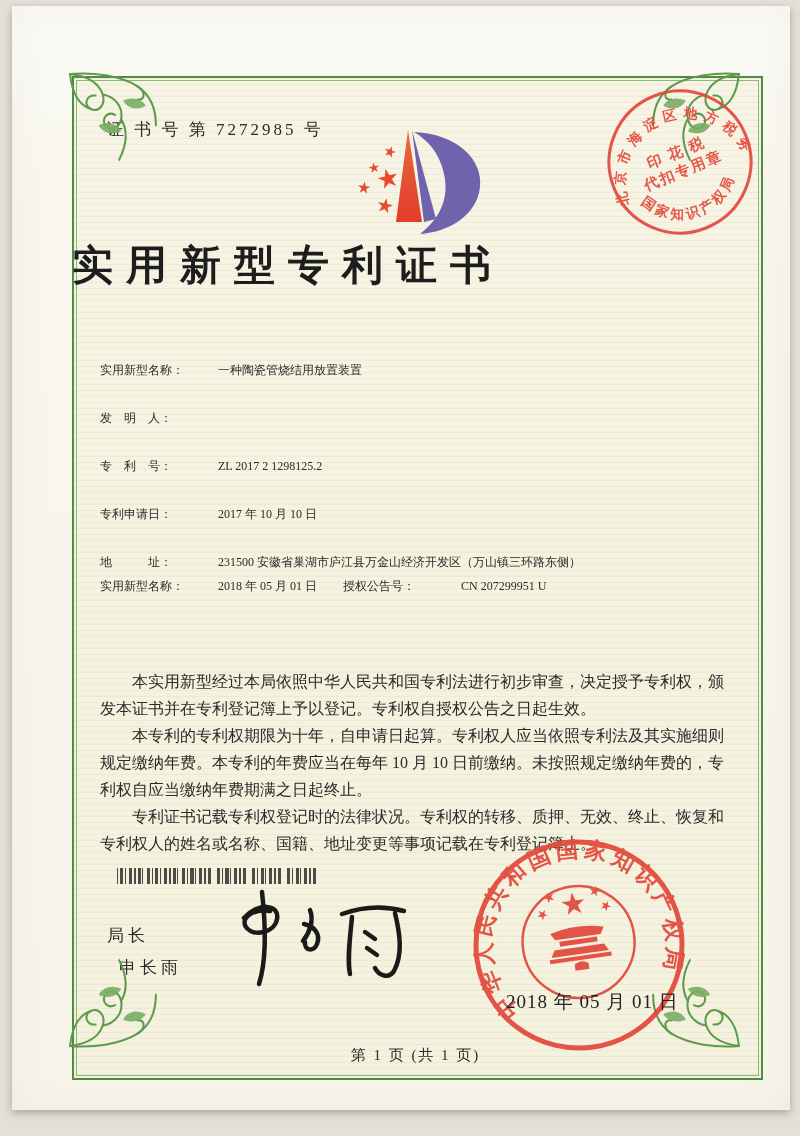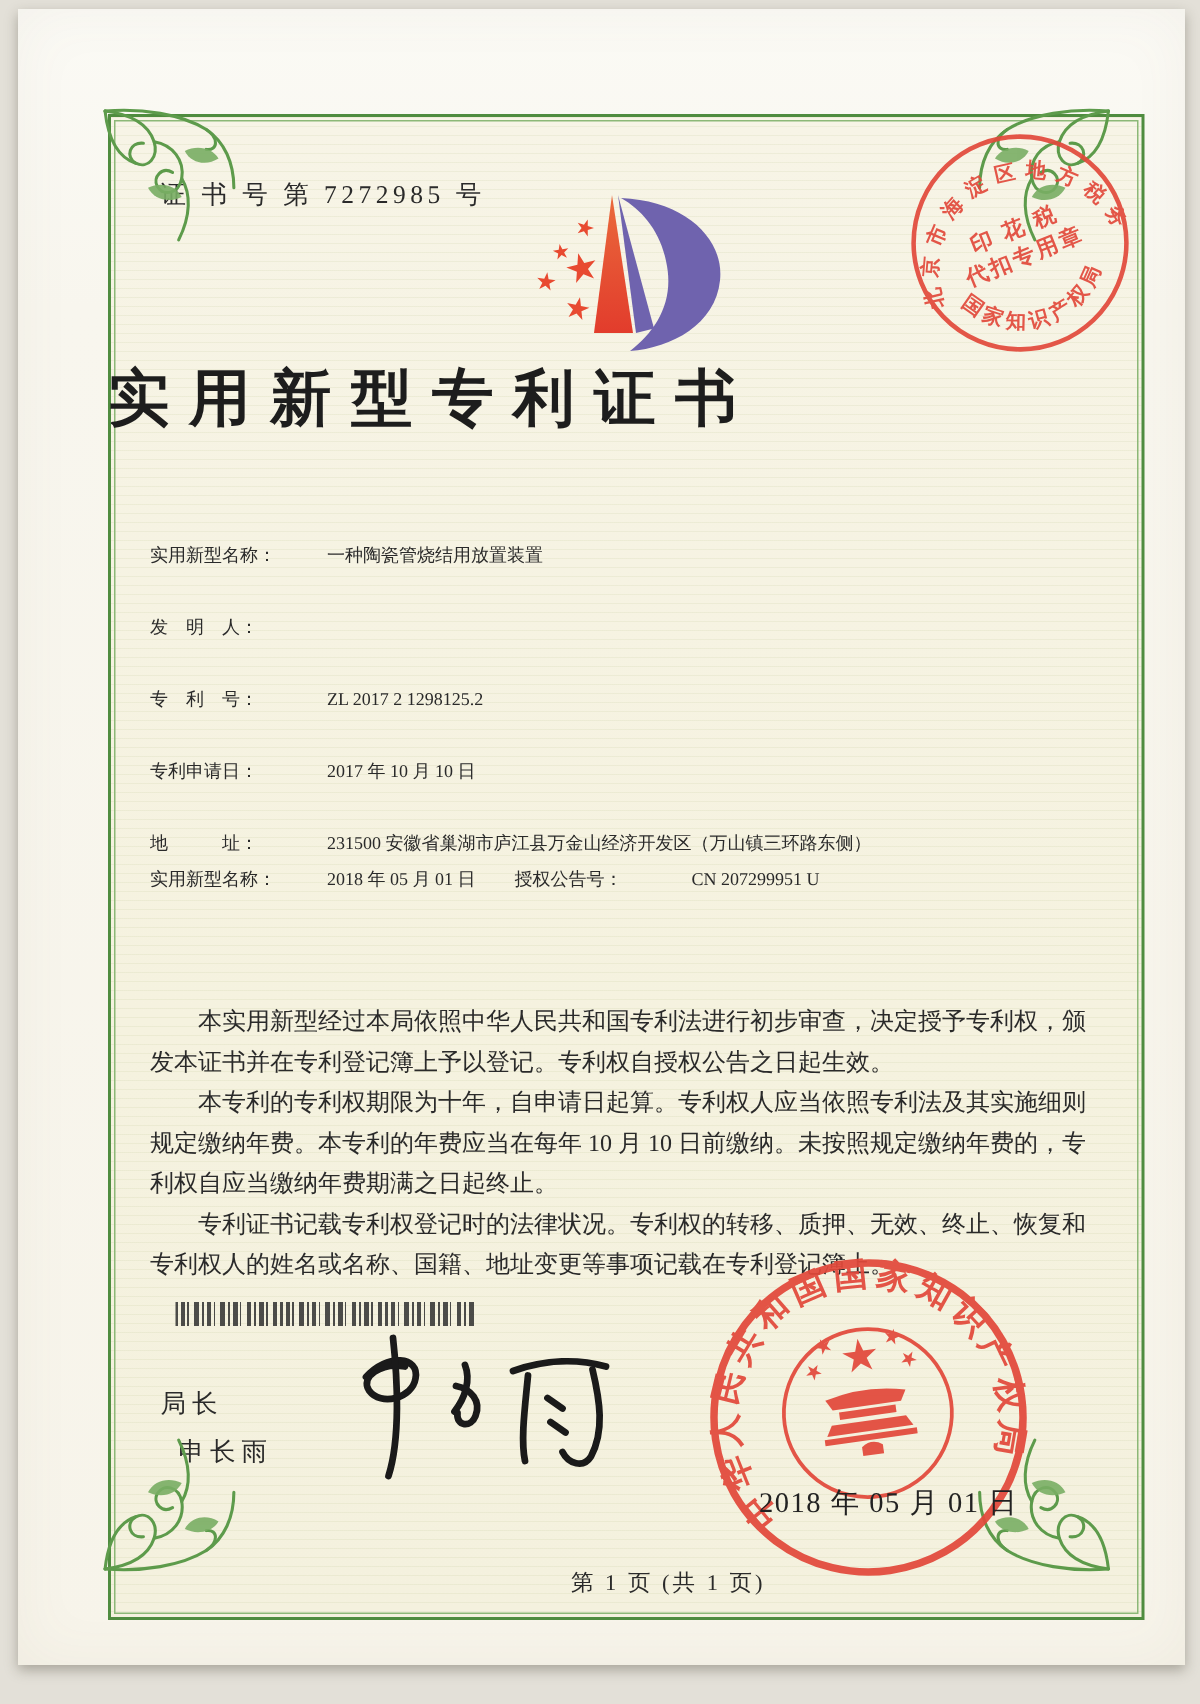--- a/index.html
+++ b/index.html
@@ -63,21 +63,21 @@
   .director-name{position:absolute;left:95px;top:950px;font-size:17px;letter-spacing:4px;color:#2a2a2a;font-family:"Liberation Sans","DejaVu Sans",sans-serif;margin-left:12px;}
   .signature{position:absolute;left:212px;top:878px;z-index:4;}
   .tax-stamp{position:absolute;left:592px;top:80px;transform:rotate(-22deg);z-index:5;opacity:.92;}
   .gov-seal{position:absolute;left:452px;top:824px;transform:rotate(-8deg);z-index:4;opacity:.93;}
   .seal-date{
     position:absolute;left:494px;top:983px;z-index:6;
     font-size:19px;letter-spacing:1px;color:#222;
   }
   .footer{
     position:absolute;left:60px;top:1040px;width:687px;text-align:center;
-    font-size:15px;letter-spacing:2px;color:#2a2a2a;padding-left:30px;
+    font-size:15px;letter-spacing:2px;color:#2a2a2a;
   }
 </style>
 </head>
 <body>
 
 <div class="paper">
 
   <div class="cert-border"></div>
 
   <svg class="corner tl" viewBox="0 0 90 90">

